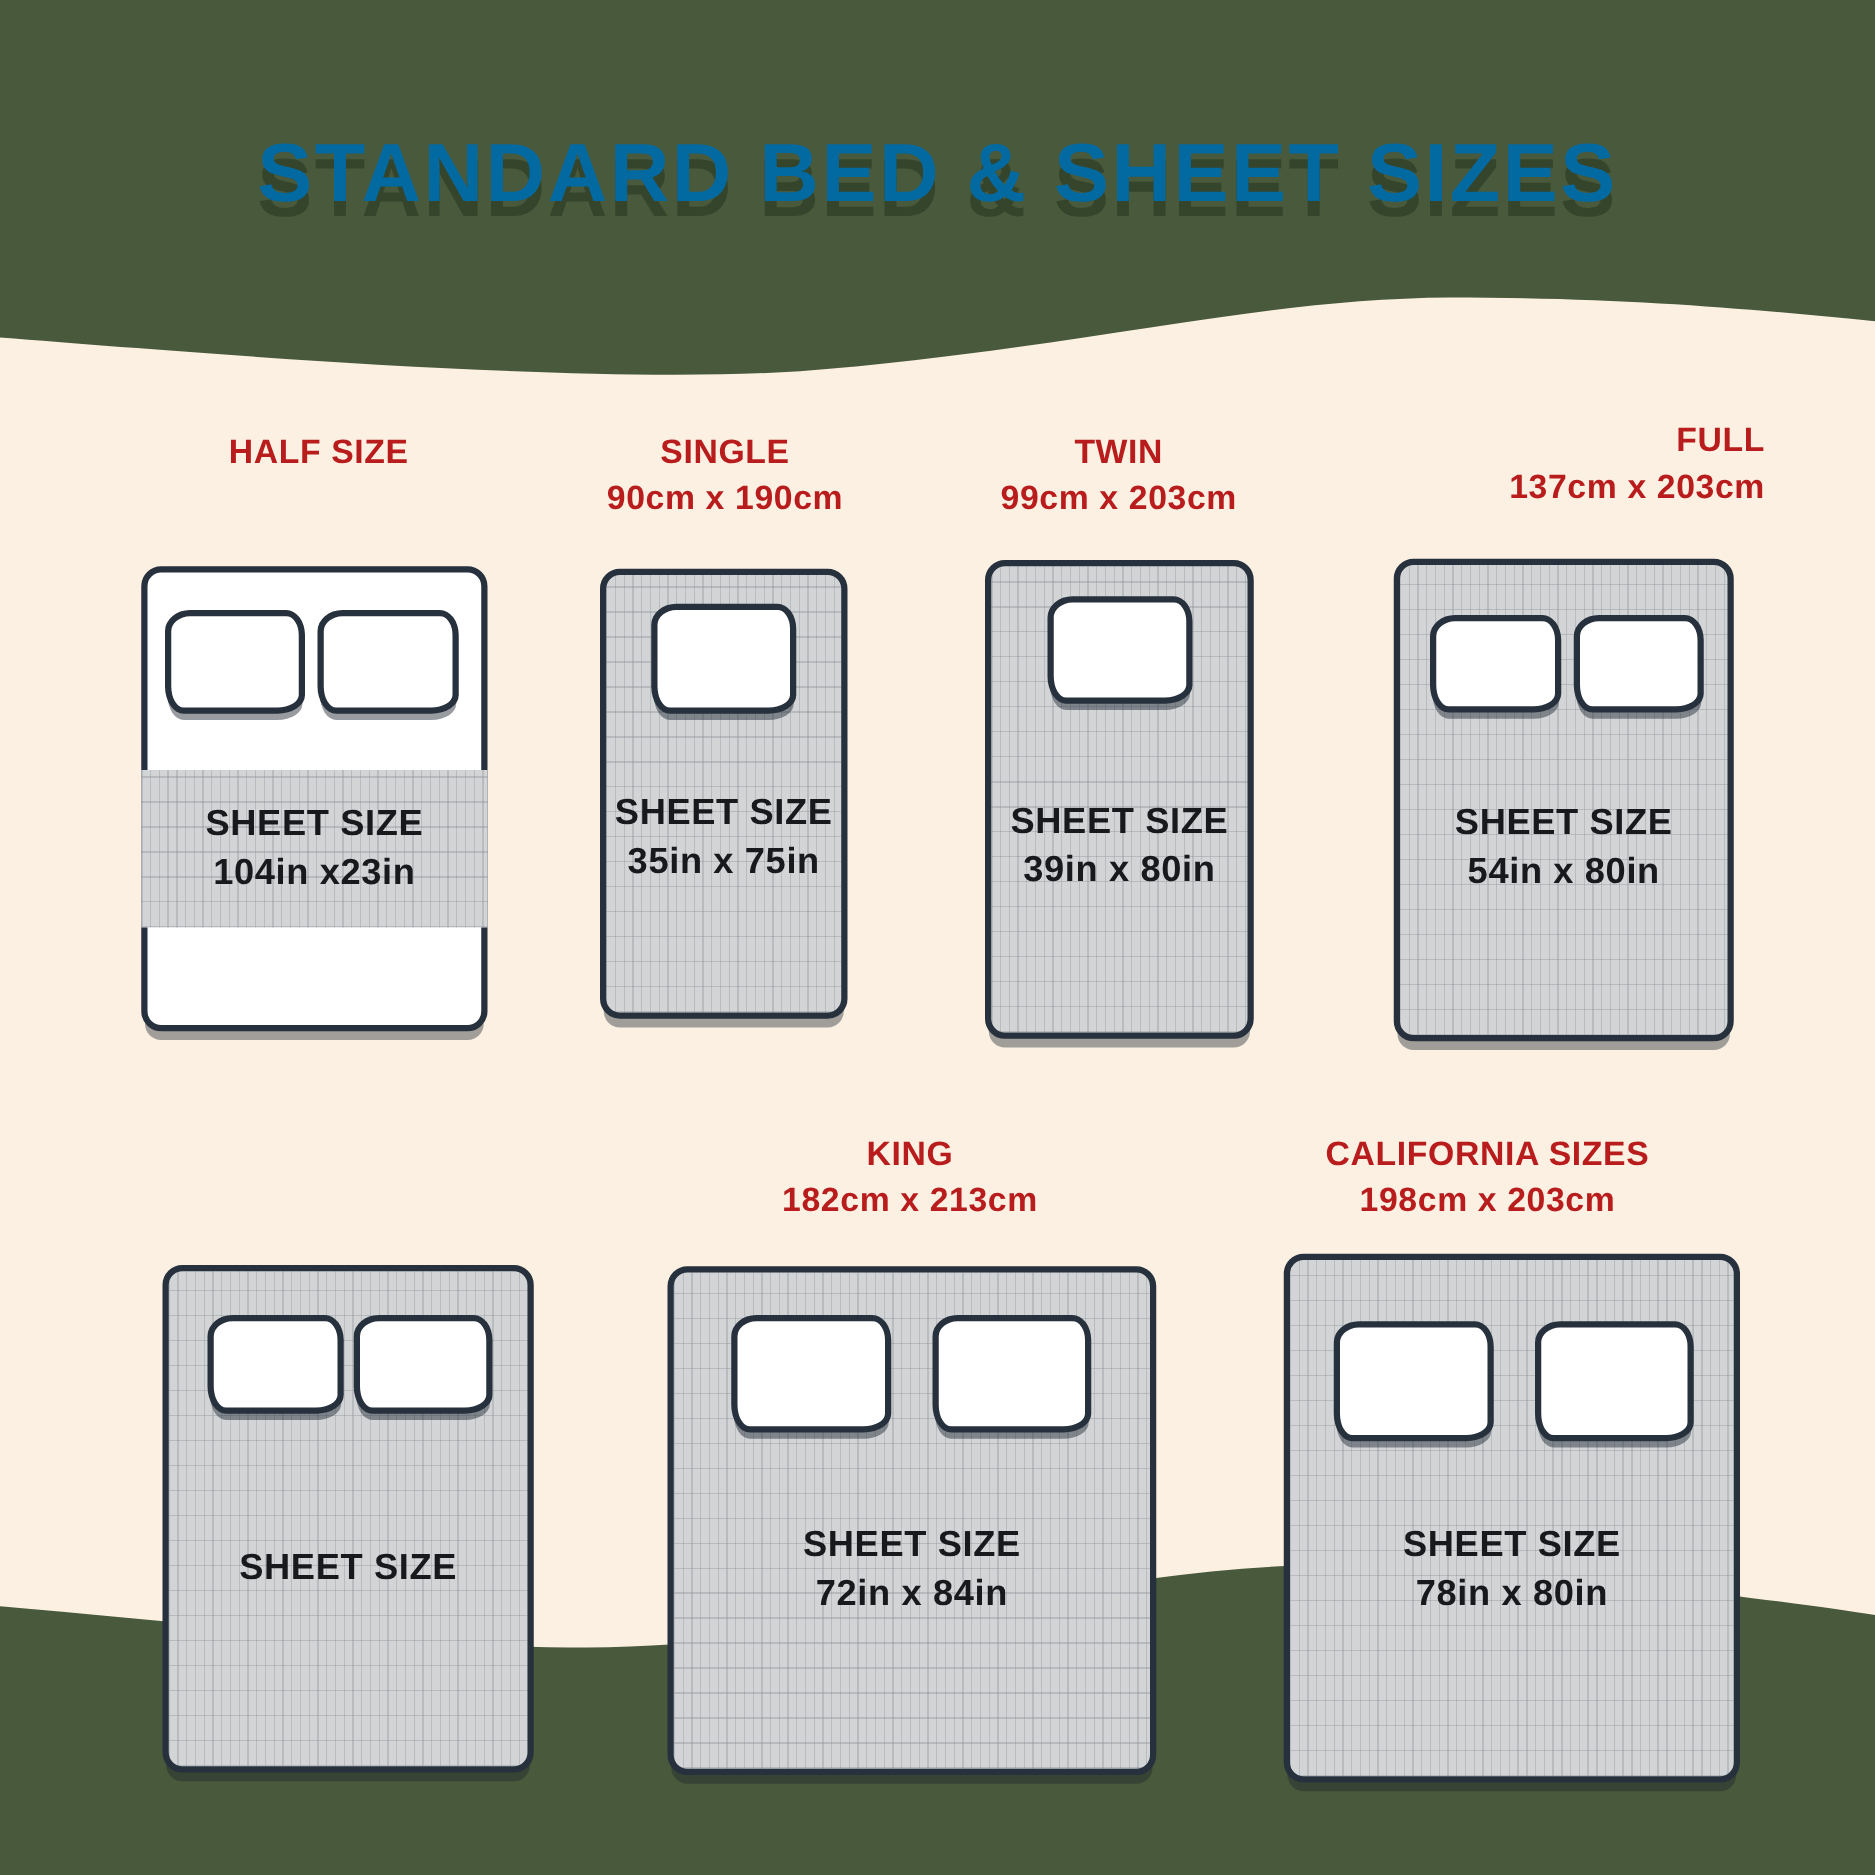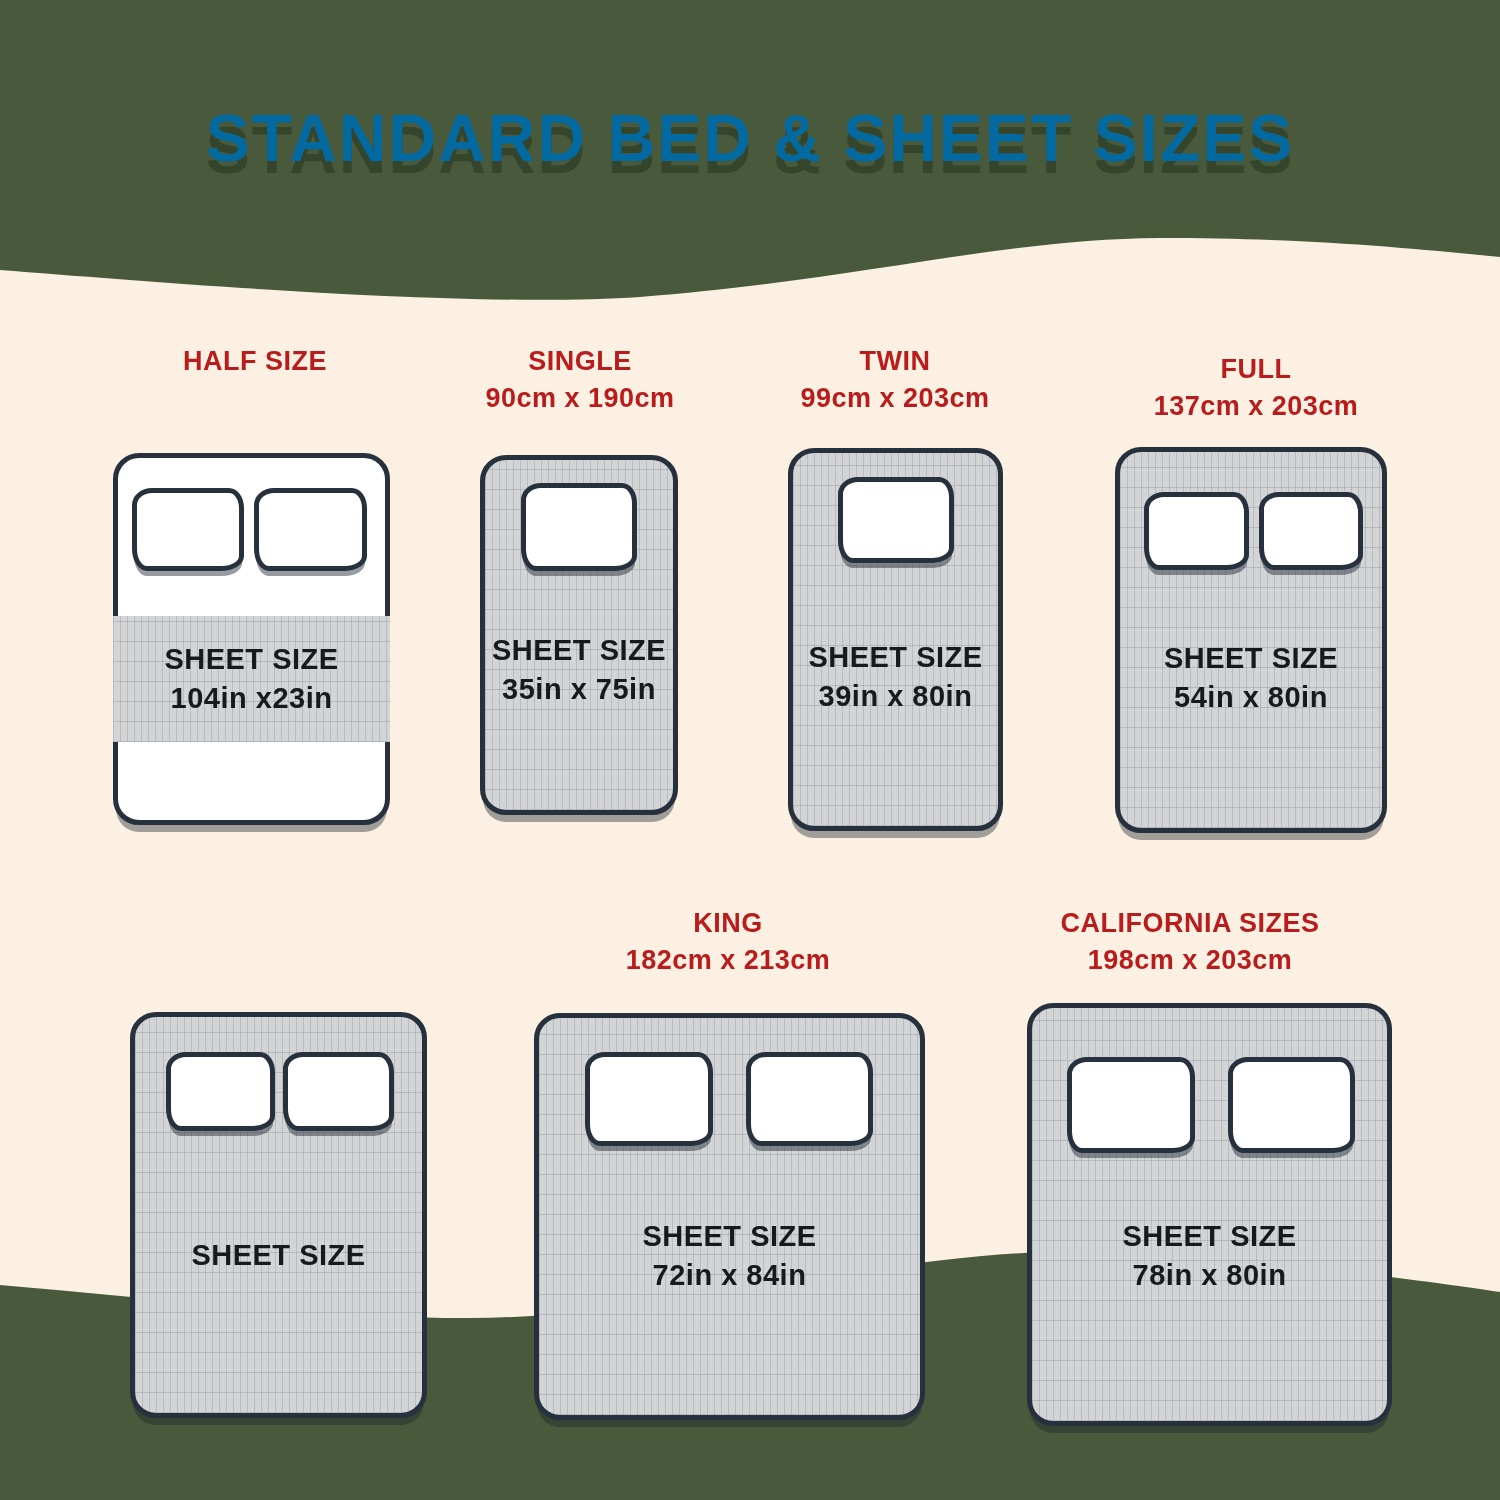--- a/index.html
+++ b/index.html
@@ -28,29 +28,29 @@
 
   
   .bed-label{
     position:absolute;text-align:center;z-index:2;
     color:#b91c1c;font-weight:700;font-size:27px;line-height:37px;
     letter-spacing:0.5px;
   }
   .lbl-half{left:90px;top:343px;width:330px;}
   .lbl-single{left:430px;top:343px;width:300px;}
   .lbl-twin{left:745px;top:343px;width:300px;}
-  .lbl-full{left:1100px;top:351px;width:312px;}
+  .lbl-full{left:1100px;top:334px;width:312px;text-align:right;}
   .lbl-queen{left:128px;top:905px;width:300px;}
   .lbl-king{left:578px;top:905px;width:300px;}
   .lbl-calking{left:990px;top:905px;width:400px;}
 
   
   .bed{
     position:absolute;z-index:2;
-    border:5px solid #26313d;border-radius:26px;
+    border:5px solid #26313d;border-radius:16px;
     box-sizing:border-box;
     box-shadow:0 10px 0 -3px rgba(27,36,46,0.40);
   }
   .bed.gray{
     background-color:#d2d4d6;
     background-image:
       repeating-linear-gradient(90deg, rgba(138,143,149,0.35) 0 1px, transparent 1px 7px),
       repeating-linear-gradient(0deg,  rgba(138,143,149,0.38) 0 1px, transparent 1px 20px);
   }
   .bed.white{background:#ffffff;}

